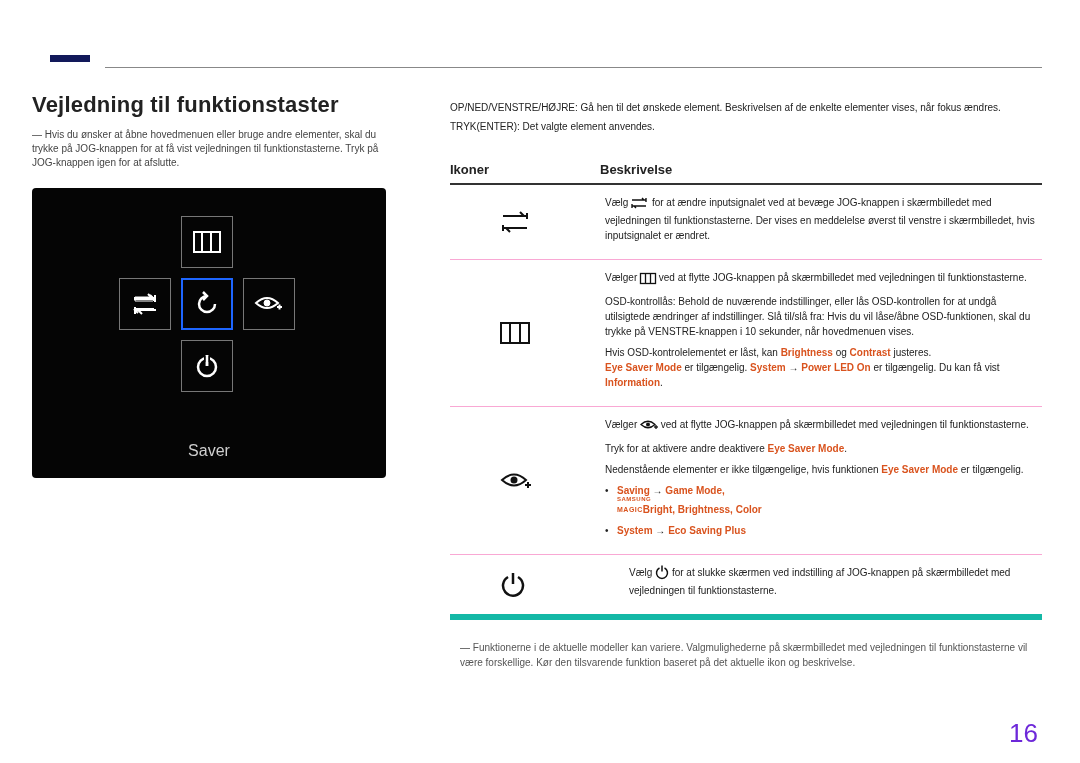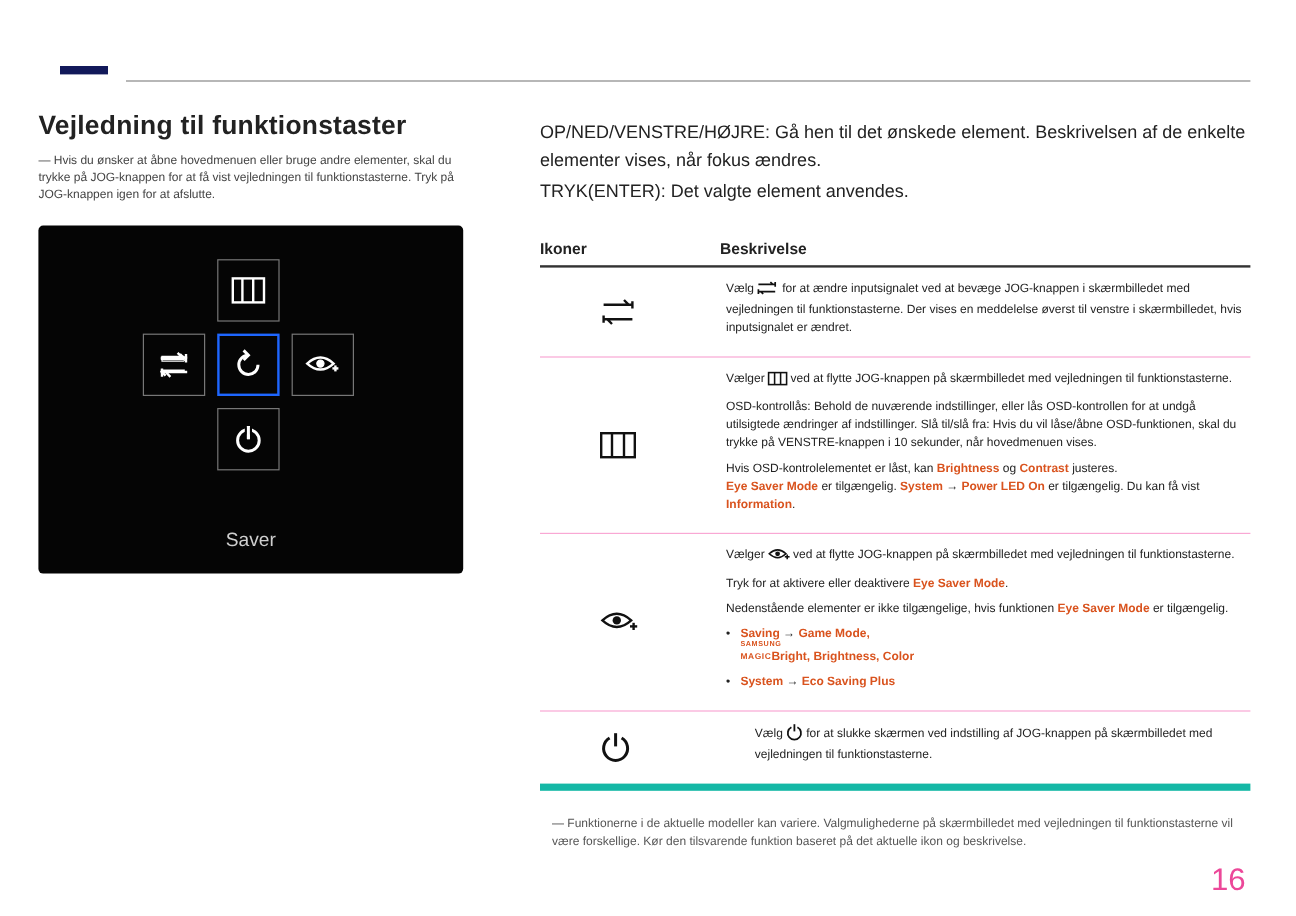--- a/index.html
+++ b/index.html
@@ -13,36 +13,36 @@
   h1 { font-size: 22px; font-weight: 600; color: #222; letter-spacing: 0.2px; }
   .note { font-size: 10px; color: #444; line-height: 1.4; margin-top: 10px; }
   .note-dash::before { content: "― "; color:#444; }
   .osd-panel { margin-top: 18px; width: 354px; height: 290px; background: #050505; border-radius: 4px; position: relative; }
   .osd-grid { position: absolute; left: 50%; top: 86px; transform: translateX(-50%); width: 180px; height: 180px; }
   .tile { position: absolute; width: 52px; height: 52px; border: 1px solid #777; display:flex; align-items:center; justify-content:center; }
   .tile.center { border: 2px solid #1e66ff; }
   .tile svg { stroke:#fff; fill:none; }
   .return-label { position: absolute; left: 0; right: 0; bottom: 18px; text-align: center; color: #cfcfcf; font-size: 16px; font-weight: 300; }
 
-  .intro { font-size: 15px; line-height: 1.5; margin-bottom:4px; }
+  .intro { font-size: 10px; line-height: 1.5; margin-bottom:4px; }
   .th-row { display:flex; border-bottom: 2px solid #333; padding: 10px 0 6px 0; margin-top: 18px; }
   .th1 { width: 150px; font-size: 13px; font-weight: 700; }
   .th2 { flex:1; font-size: 13px; font-weight: 700; }
   .tbl-row { display:flex; border-bottom: 1px solid #f9a8d4; padding: 10px 0; }
   .tbl-row:last-of-type { border-bottom: 6px solid #14b8a6; gap: 24px; }
   .icon-cell { width: 155px; display:flex; align-items:center; justify-content:flex-start; padding-left: 50px; }
   .desc-cell { flex:1; font-size: 10px; line-height: 1.5; }
   .desc-cell p { margin-bottom: 6px; }
   .hl { color: #d9531e; font-weight: 700; }
   .bullet { padding-left: 12px; position:relative; }
   .bullet::before { content:"•"; position:absolute; left:0; }
   .magic { font-size: 7px; letter-spacing: 0.5px; position:relative; top:-1px;}
   .magic .top { font-size:6px; display:block; line-height:0.7;}
   .footer-note { font-size: 10px; color:#555; line-height:1.5; margin-top:20px; padding-left:10px; }
-  .page-num { position: absolute; right: 42px; bottom: 14px; font-size: 26px; color: #ec4899; font-weight: 300; }
+  .page-num { position: absolute; right: 42px; bottom: 14px; font-size: 26px; color: #6d28d9; font-weight: 300; }
   .inline-icon { display:inline-block; vertical-align:-3px; }
   svg { overflow:visible; }
 </style>
 </head>
 <body>
 
 <div class="page">
   <div class="accent-bar"></div>
   <div class="hr-top">
       <div class="gap"></div>
@@ -155,21 +155,21 @@
           <line x1="28" y1="12" x2="28" y2="18" stroke="#111" stroke-width="2"></line>
         </svg>
       </div>
       <div class="desc-cell">
         <p><span>Vælger </span><span class="inline-icon"><svg width="18" height="12">
                 <path d="M1 5.5 Q8 -1 15 5.5 Q8 12 1 5.5 Z" stroke="#111" stroke-width="1.3" fill="none"></path>
                 <circle cx="8" cy="5.5" r="2" fill="#111"></circle>
                 <line x1="14" y1="8" x2="18" y2="8" stroke="#111" stroke-width="1.3"></line>
                 <line x1="16" y1="6" x2="16" y2="10" stroke="#111" stroke-width="1.3"></line>
               </svg></span><span> ved at flytte JOG-knappen på skærmbilledet med vejledningen til funktionstasterne.</span></p>
-        <p><span>Tryk for at aktivere eller deaktivere </span><span class="hl">Eye Saver Mode</span><span>.</span></p>
+        <p><span>Tryk for at aktivere andre deaktivere </span><span class="hl">Eye Saver Mode</span><span>.</span></p>
         <p><span>Nedenstående elementer er ikke tilgængelige, hvis funktionen </span><span class="hl">Eye Saver Mode</span><span> er tilgængelig.</span></p>
         <p class="bullet"><span class="hl">Saving</span><span> → </span><span class="hl">Game Mode</span><span class="hl">, </span><span class="hl magic"><span class="top">SAMSUNG</span><span>MAGIC</span></span><span class="hl">Bright</span><span class="hl">, </span><span class="hl">Brightness</span><span class="hl">, </span><span class="hl">Color</span></p>
         <p class="bullet"><span class="hl">System</span><span> → </span><span class="hl">Eco Saving Plus</span></p>
       </div>
     </div>
 
     <div class="tbl-row">
       <div class="icon-cell">
         <svg width="26" height="26">
           <path d="M8 5 A10 10 0 1 0 18 5" stroke="#111" stroke-width="2.5" fill="none"></path>

